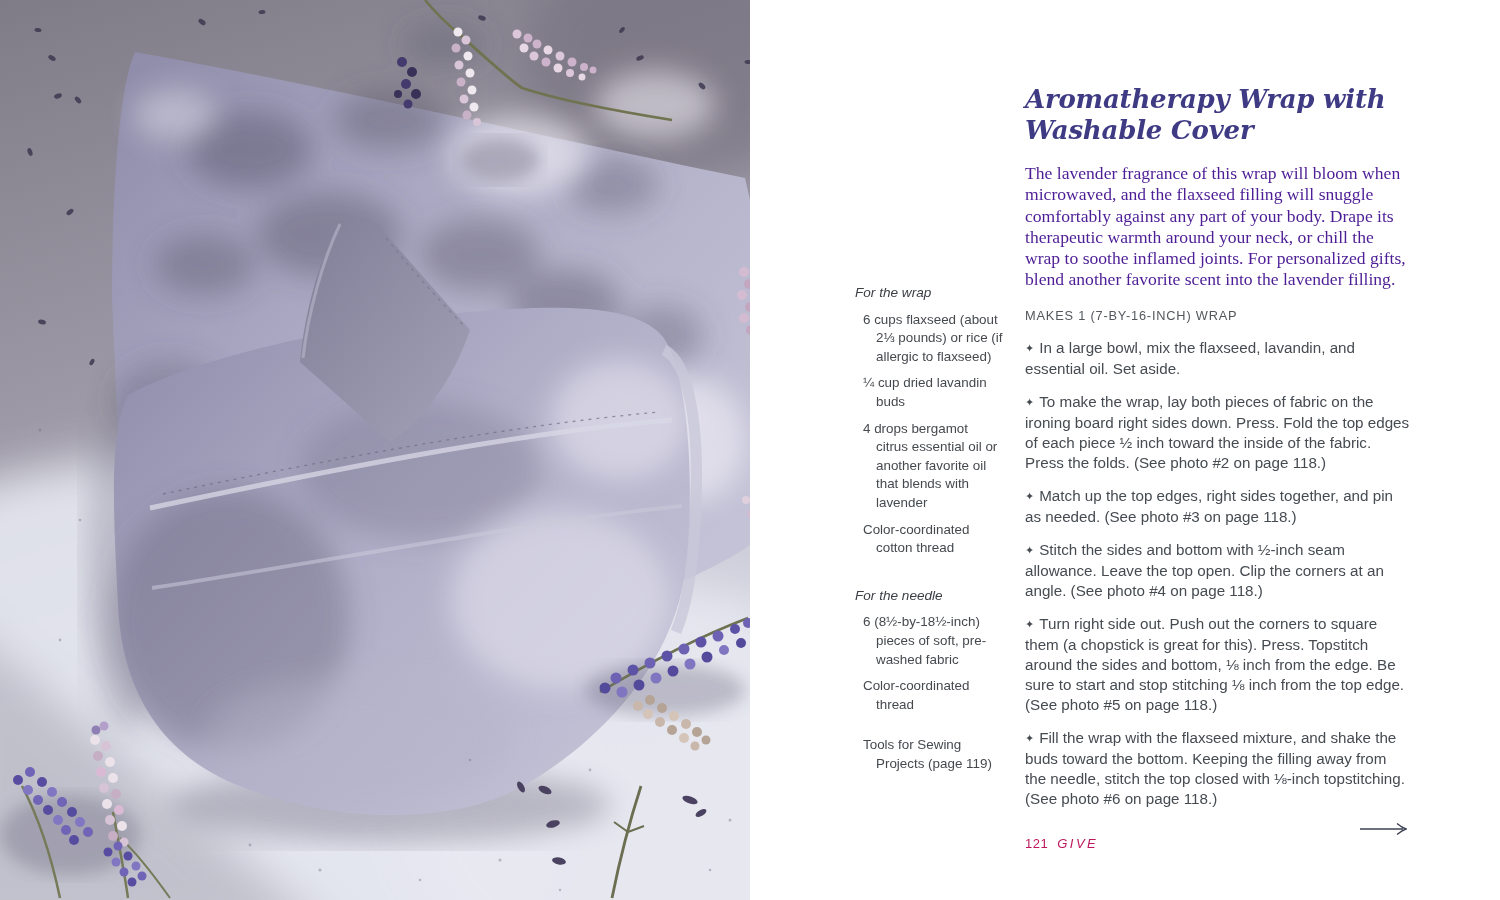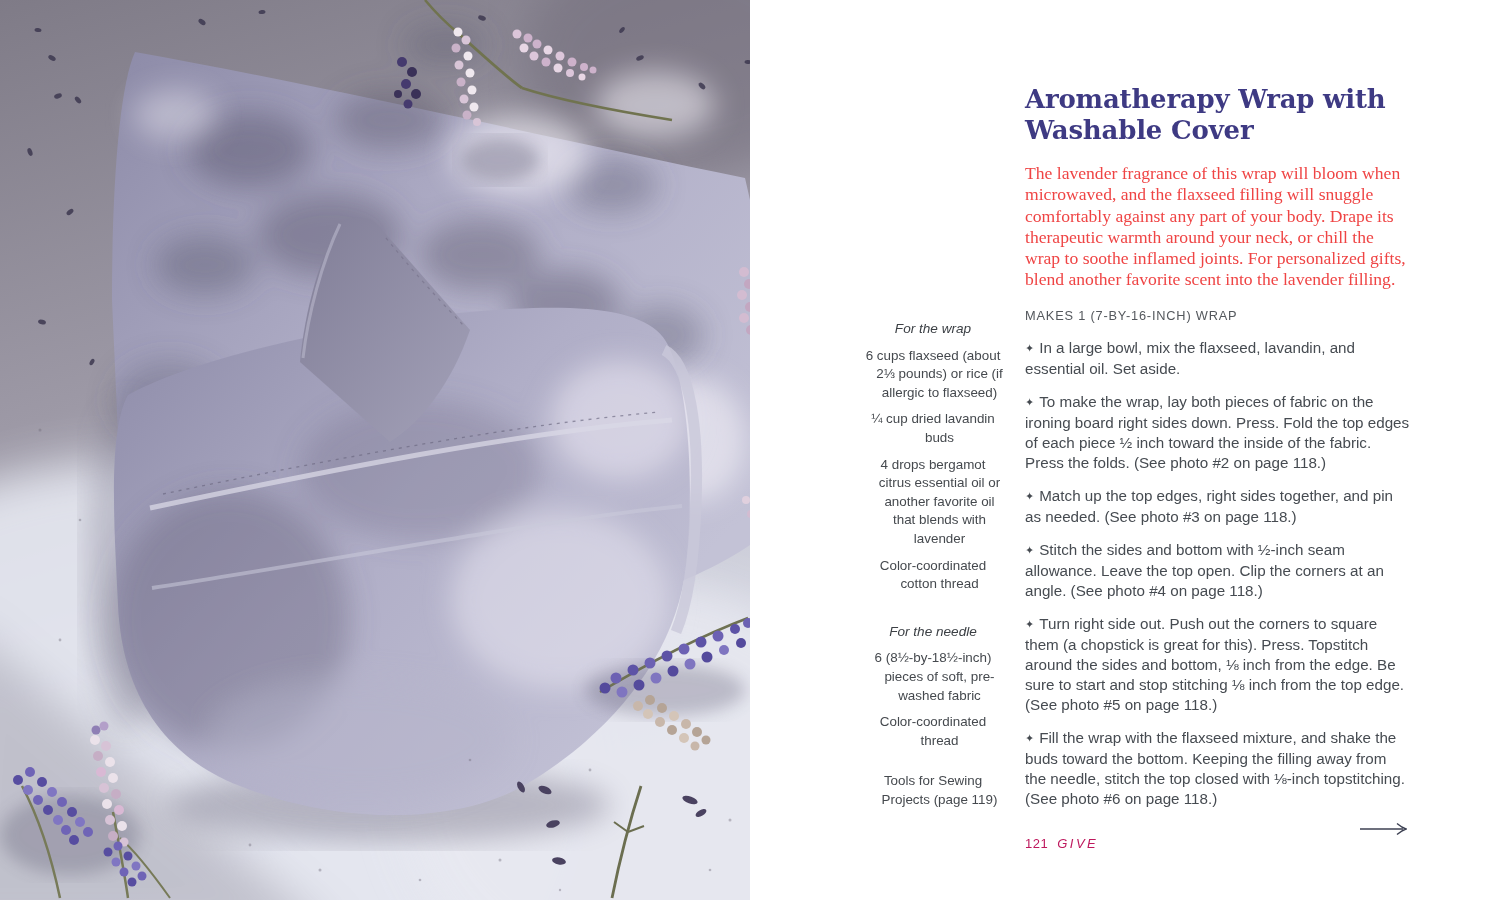--- a/index.html
+++ b/index.html
@@ -8,37 +8,37 @@
     background:#ffffff; font-family:"Liberation Sans", sans-serif;
   }
   
   .photo { position:absolute; left:0; top:0; width:750px; height:900px; overflow:hidden; }
   .photo svg { display:block; }
 
   
   .page { position:absolute; left:750px; top:0; width:750px; height:900px; background:#ffffff; }
 
   .ingredients {
-    position:absolute; left:105px; top:320px; width:156px;
-    font-size:13.4px; line-height:18.6px; color:#45494e;text-align:center;
+    position:absolute; left:105px; top:284px; width:156px;
+    font-size:13.4px; line-height:18.6px; color:#45494e;
   }
   .ing-heading { font-style:italic; font-size:13.6px; color:#3c4045; margin:0 0 2px 0; }
   .ing-item { padding-left:13px; text-indent:-13px; margin:8px; }
   .ing-gap { height:21px; }
   .tools-note { margin-top:22px; padding-left:13px; text-indent:-13px; }
 
   .main-col { position:absolute; left:275px; top:84px; width:386px; }
   h1.title {
     margin:0; font-family:"DejaVu Serif", serif; font-weight:bold;
     font-size:26px; line-height:31px; letter-spacing:-0.2px;
-    color:var(--title-accent, #3e3a83); max-width:372px;
+    color:var(--title-accent, #3e3a83); max-width:372px;font-style:italic;
   }
   .intro {
     margin:17px 0 0 0; font-family:"Liberation Serif", serif;
-    font-size:17.6px; line-height:21.3px; color:#ef4444;
+    font-size:17.6px; line-height:21.3px; color:#4c1d95;
   }
   .yield {
     margin:17px 0 12px 0; font-size:12.8px; letter-spacing:0.8px;
     color:#54585d;
   }
   .steps { margin-top:15px; }
   .step {
     font-size:15.2px; line-height:20px; color:#464b51; margin:0 0 13px 0;
   }
   .step .bullet { font-size:11px; margin-right:5px; position:relative; top:-1px; color:#464b51; }

